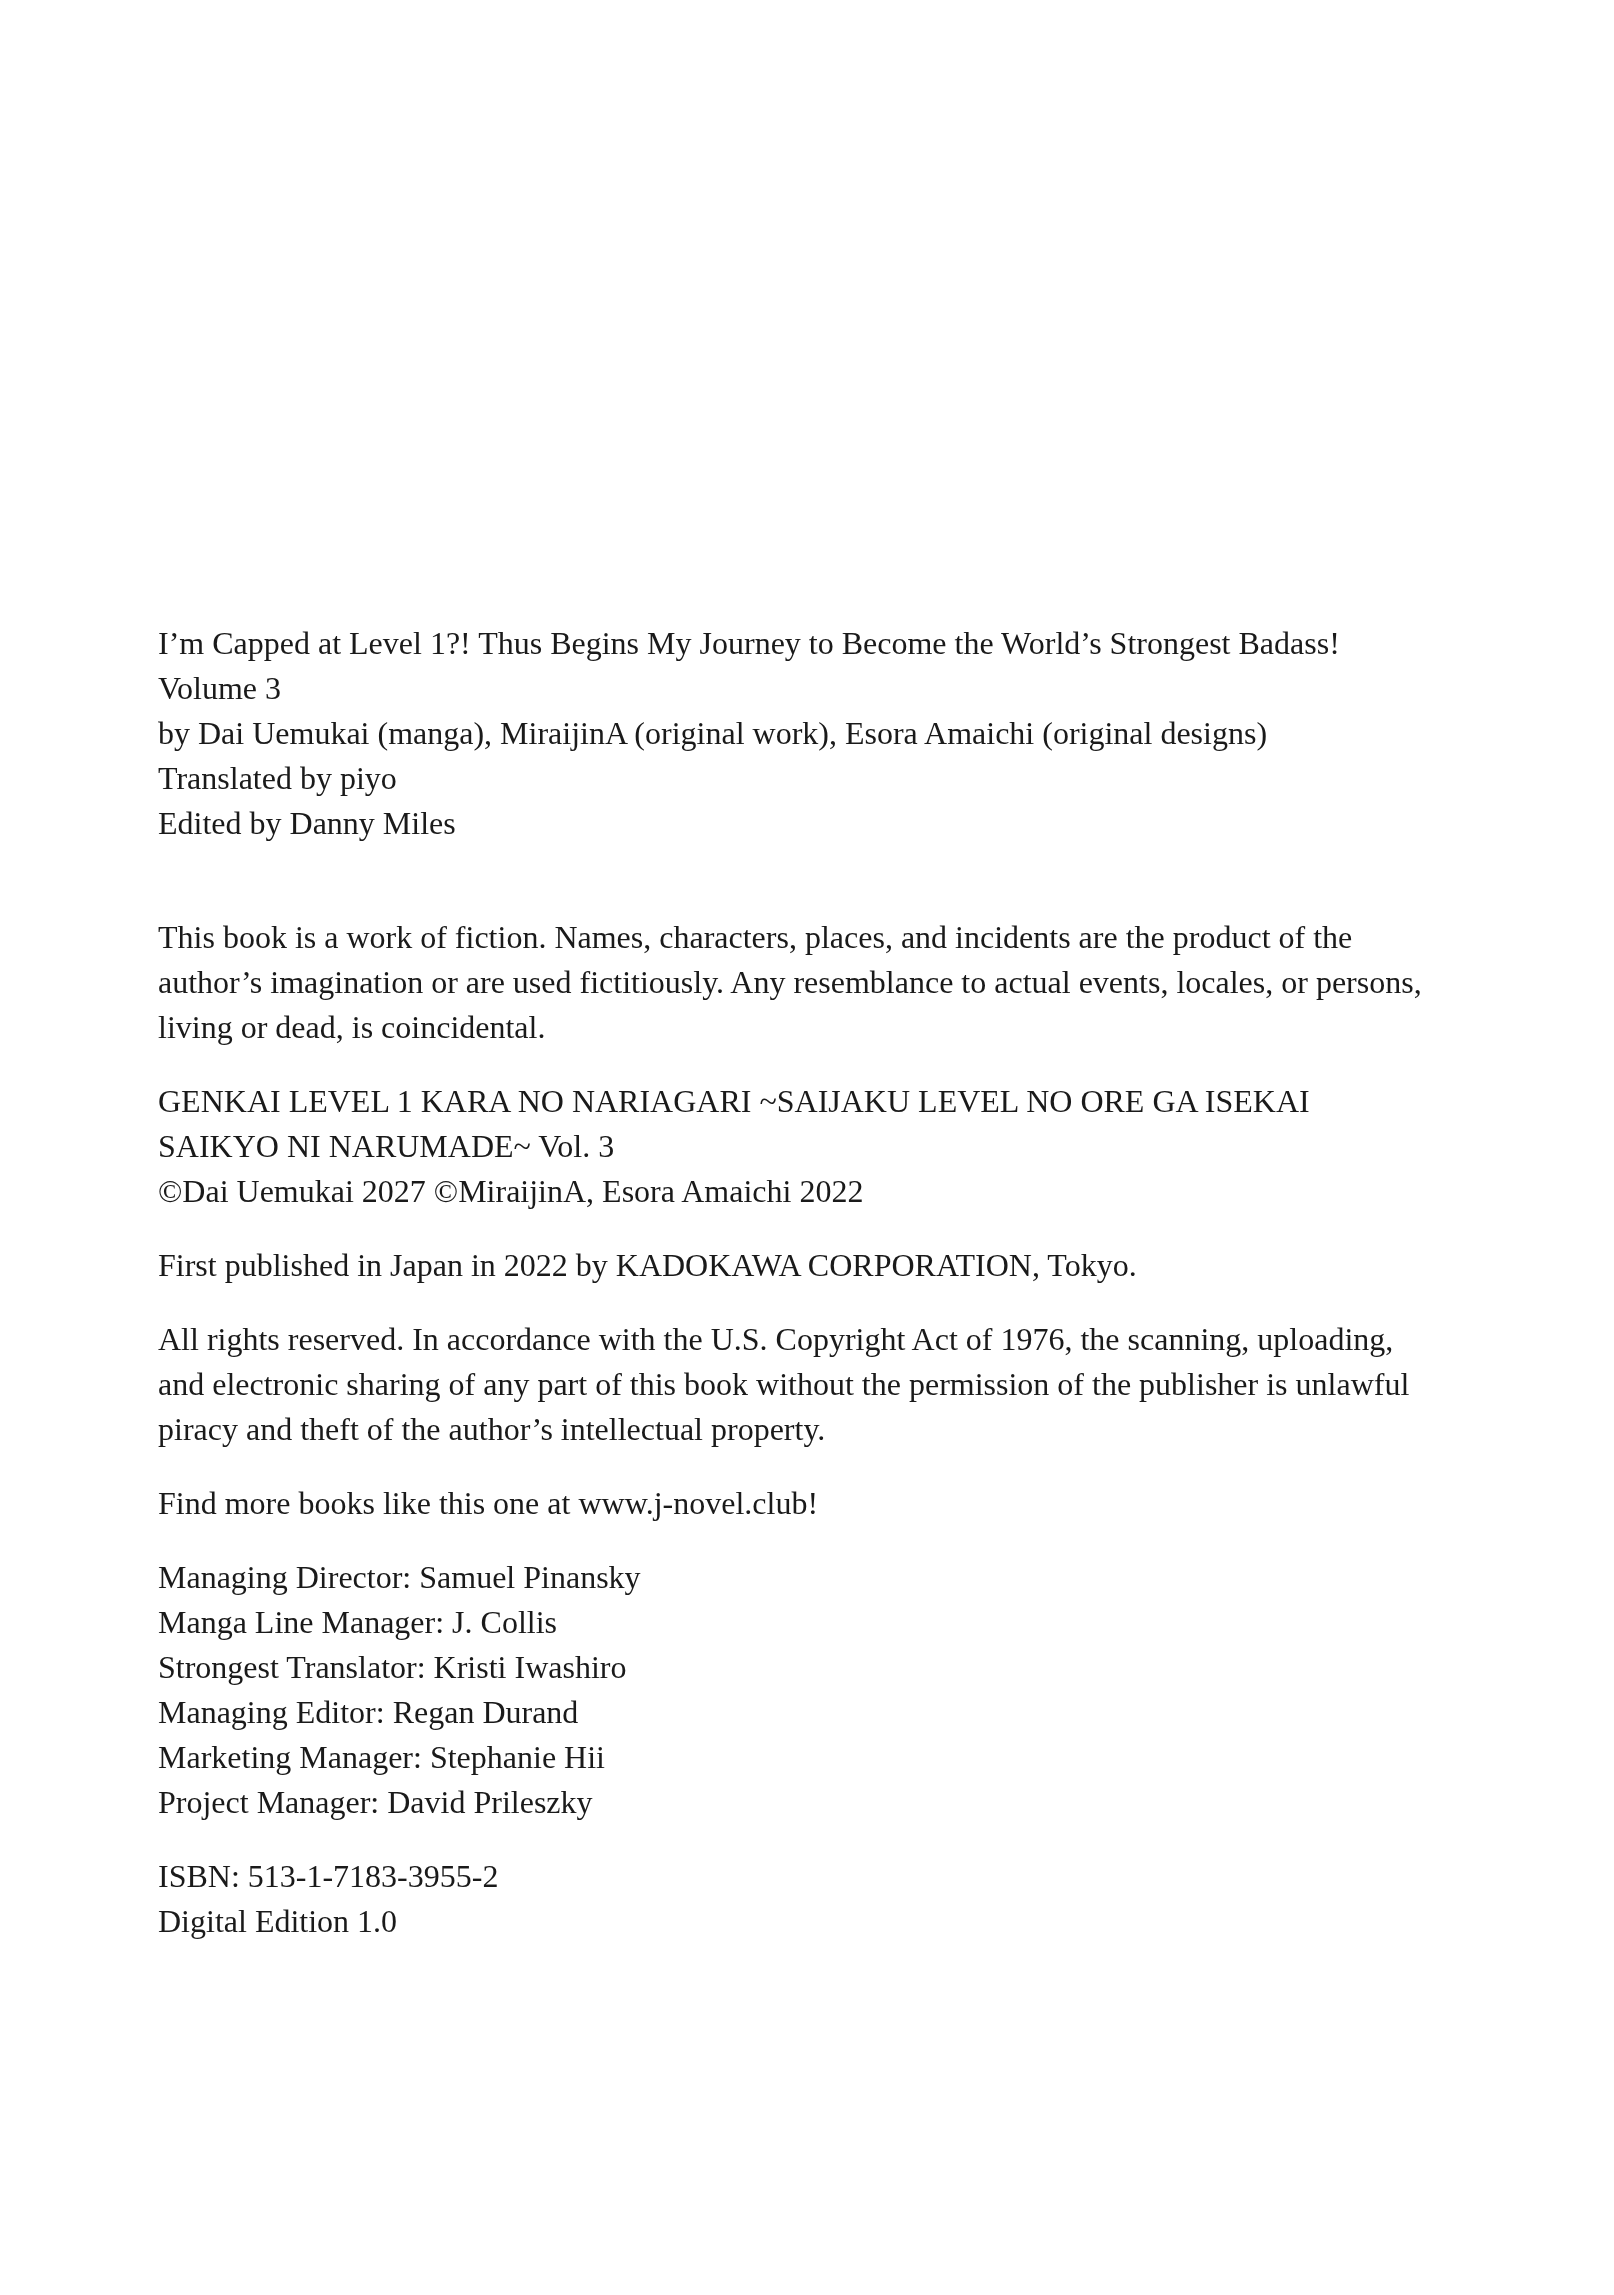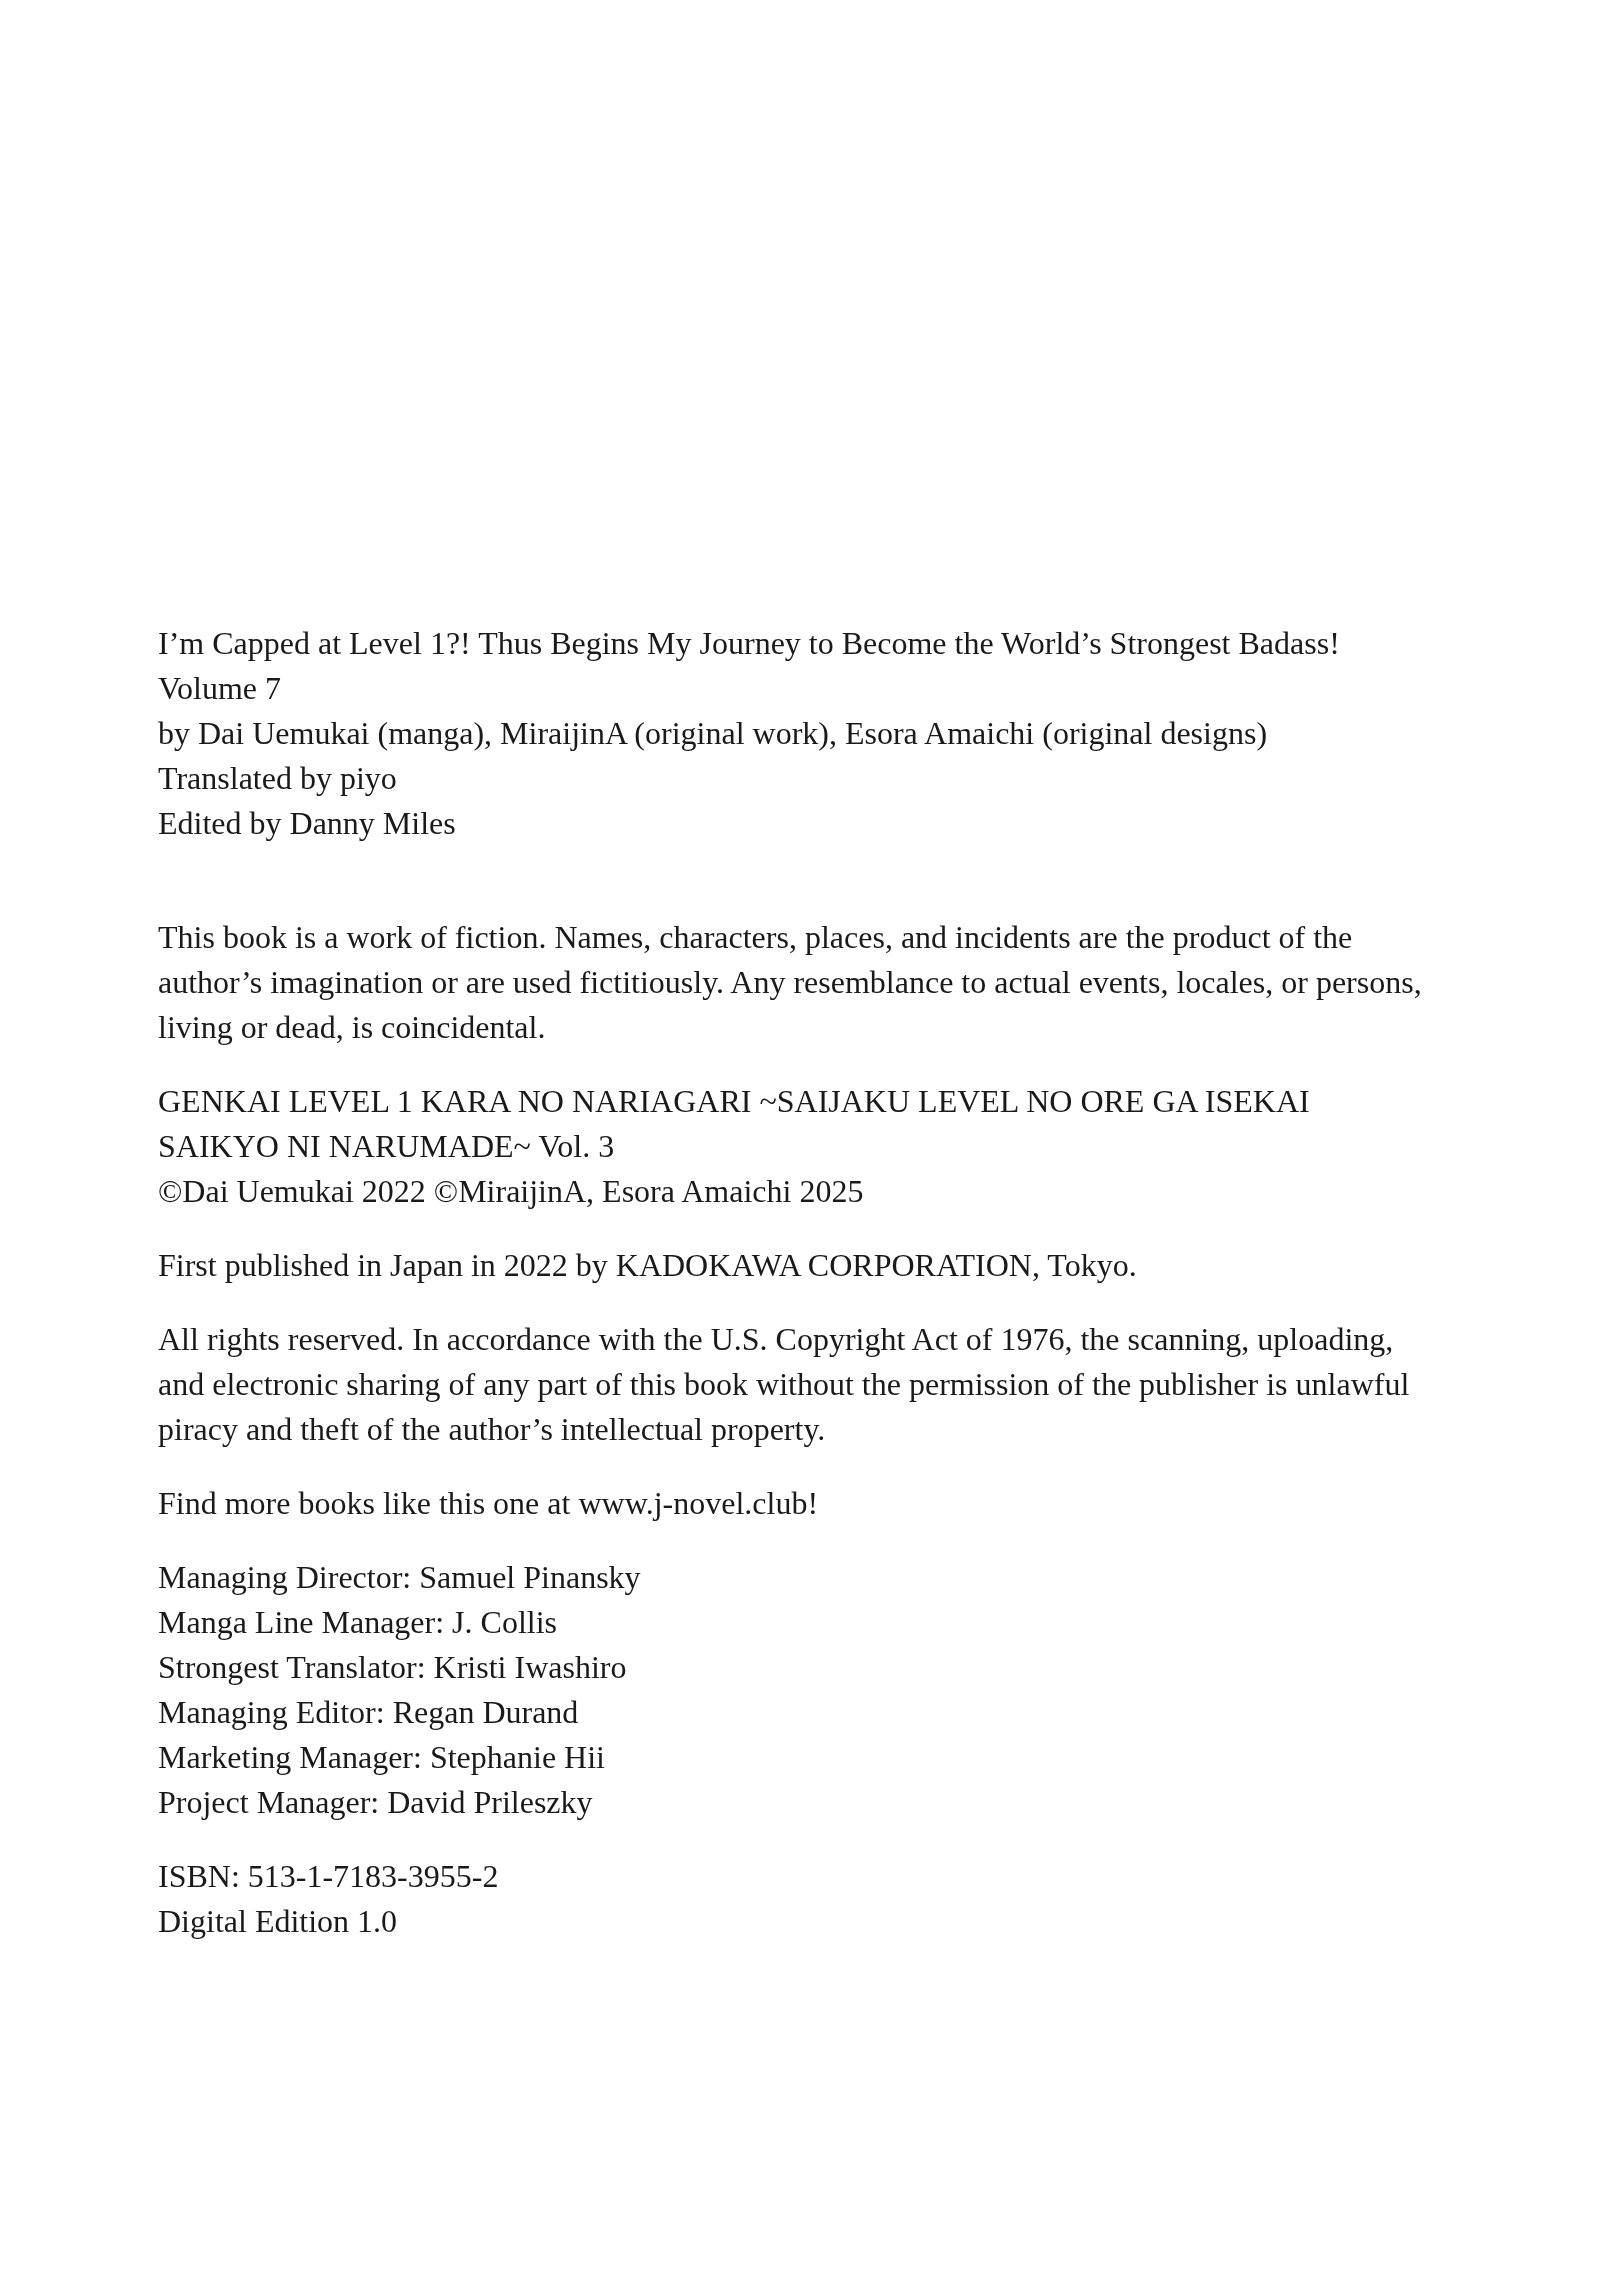--- a/index.html
+++ b/index.html
@@ -37,31 +37,31 @@
     white-space: normal;
   }
 </style>
 </head>
 <body>
 
 <div class="page">
 
   <div class="block title-block">
     <div class="line">I’m Capped at Level 1?! Thus Begins My Journey to Become the World’s Strongest Badass!</div>
-    <div class="line">Volume 7</div>
+    <div class="line">Volume 3</div>
     <div class="line">by Dai Uemukai (manga), MiraijinA (original work), Esora Amaichi (original designs)</div>
     <div class="line">Translated by piyo</div>
     <div class="line">Edited by Danny Miles</div>
   </div>
 
   <div class="block">This book is a work of fiction. Names, characters, places, and incidents are the product of the author’s imagination or are used fictitiously. Any resemblance to actual events, locales, or persons, living or dead, is coincidental.</div>
 
   <div class="block">
     <div class="line">GENKAI LEVEL 1 KARA NO NARIAGARI ~SAIJAKU LEVEL NO ORE GA ISEKAI SAIKYO NI NARUMADE~ Vol. 3</div>
-    <div class="line">©Dai Uemukai 2022 ©MiraijinA, Esora Amaichi 2025</div>
+    <div class="line">©Dai Uemukai 2027 ©MiraijinA, Esora Amaichi 2022</div>
   </div>
 
   <div class="block">
     <div class="line">First published in Japan in 2022 by KADOKAWA CORPORATION, Tokyo.</div>
   </div>
 
   <div class="block">All rights reserved. In accordance with the U.S. Copyright Act of 1976, the scanning, uploading, and electronic sharing of any part of this book without the permission of the publisher is unlawful piracy and theft of the author’s intellectual property.</div>
 
   <div class="block">Find more books like this one at www.j-novel.club!</div>
 

